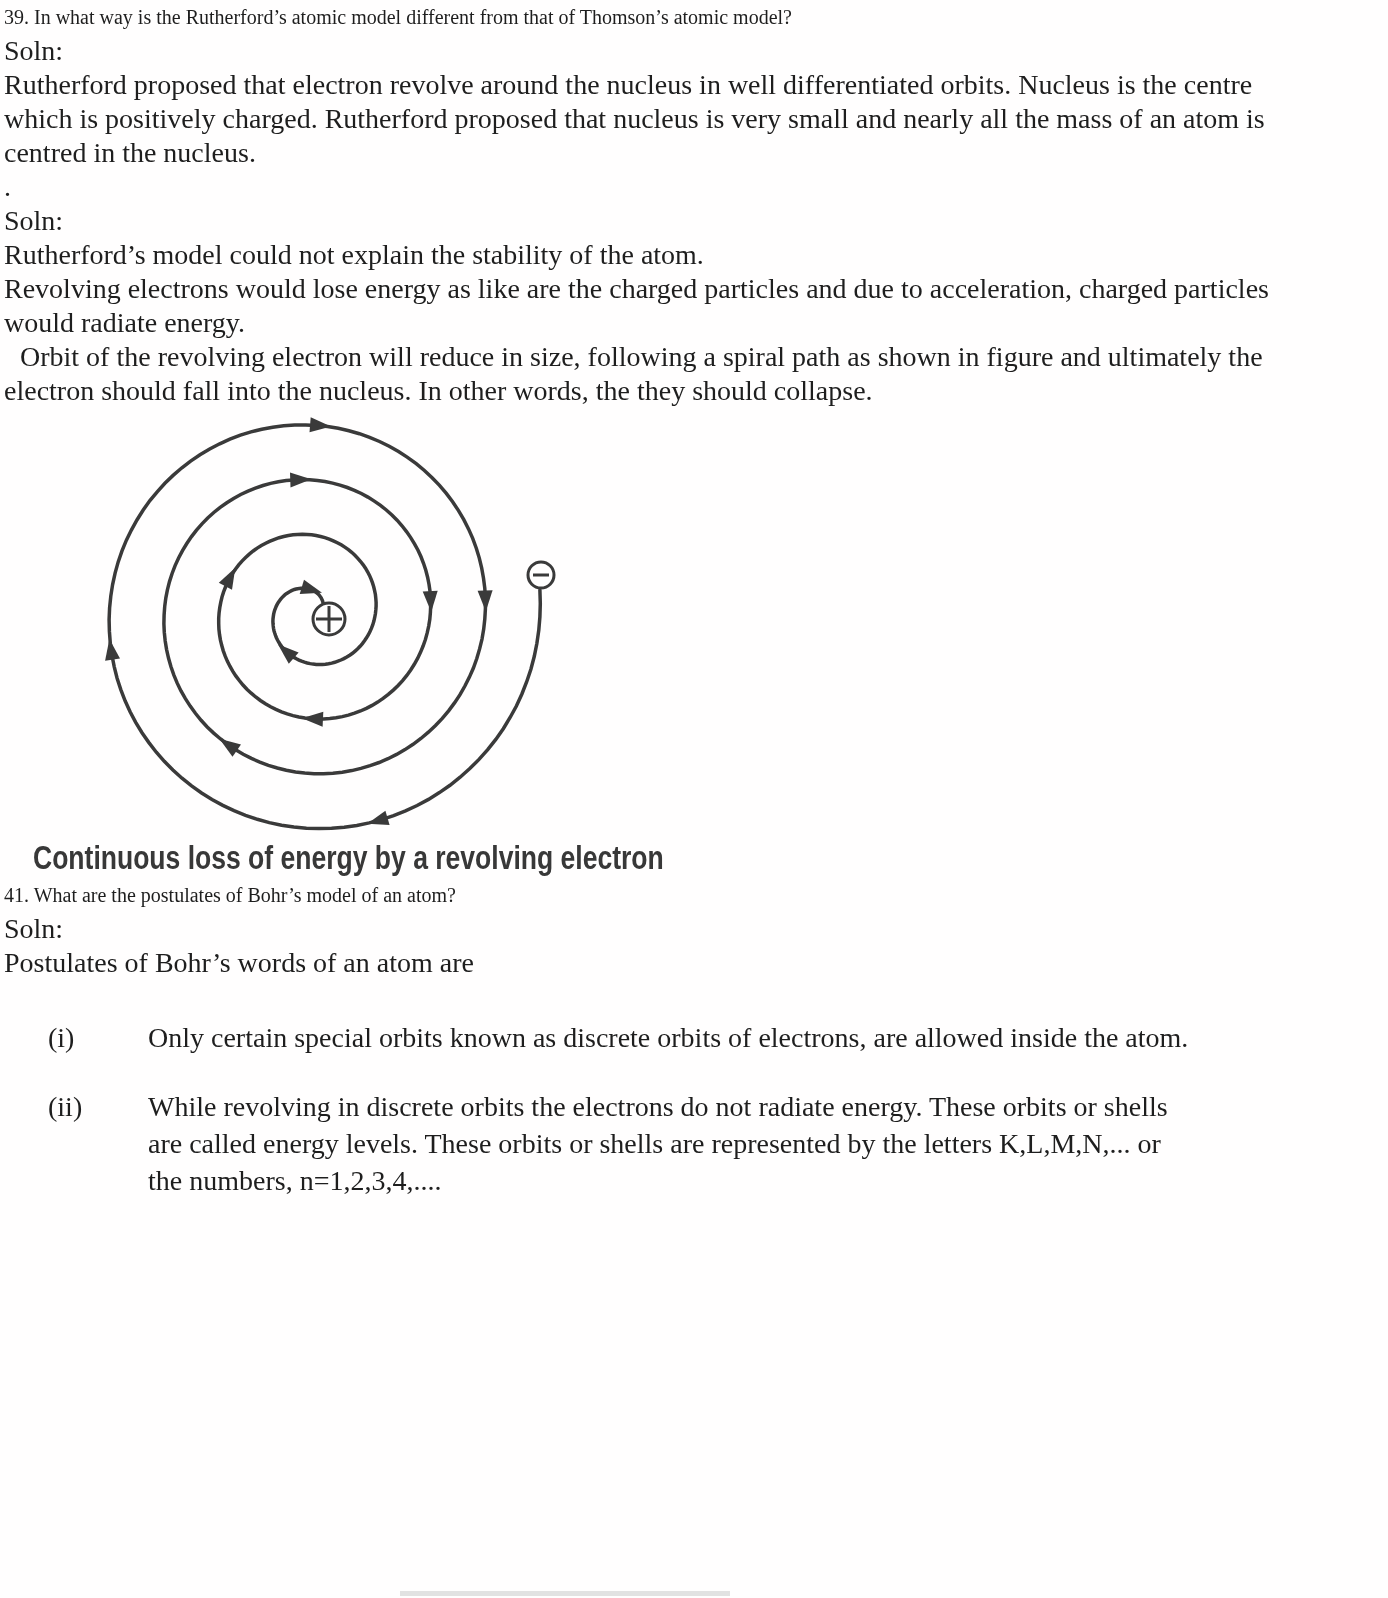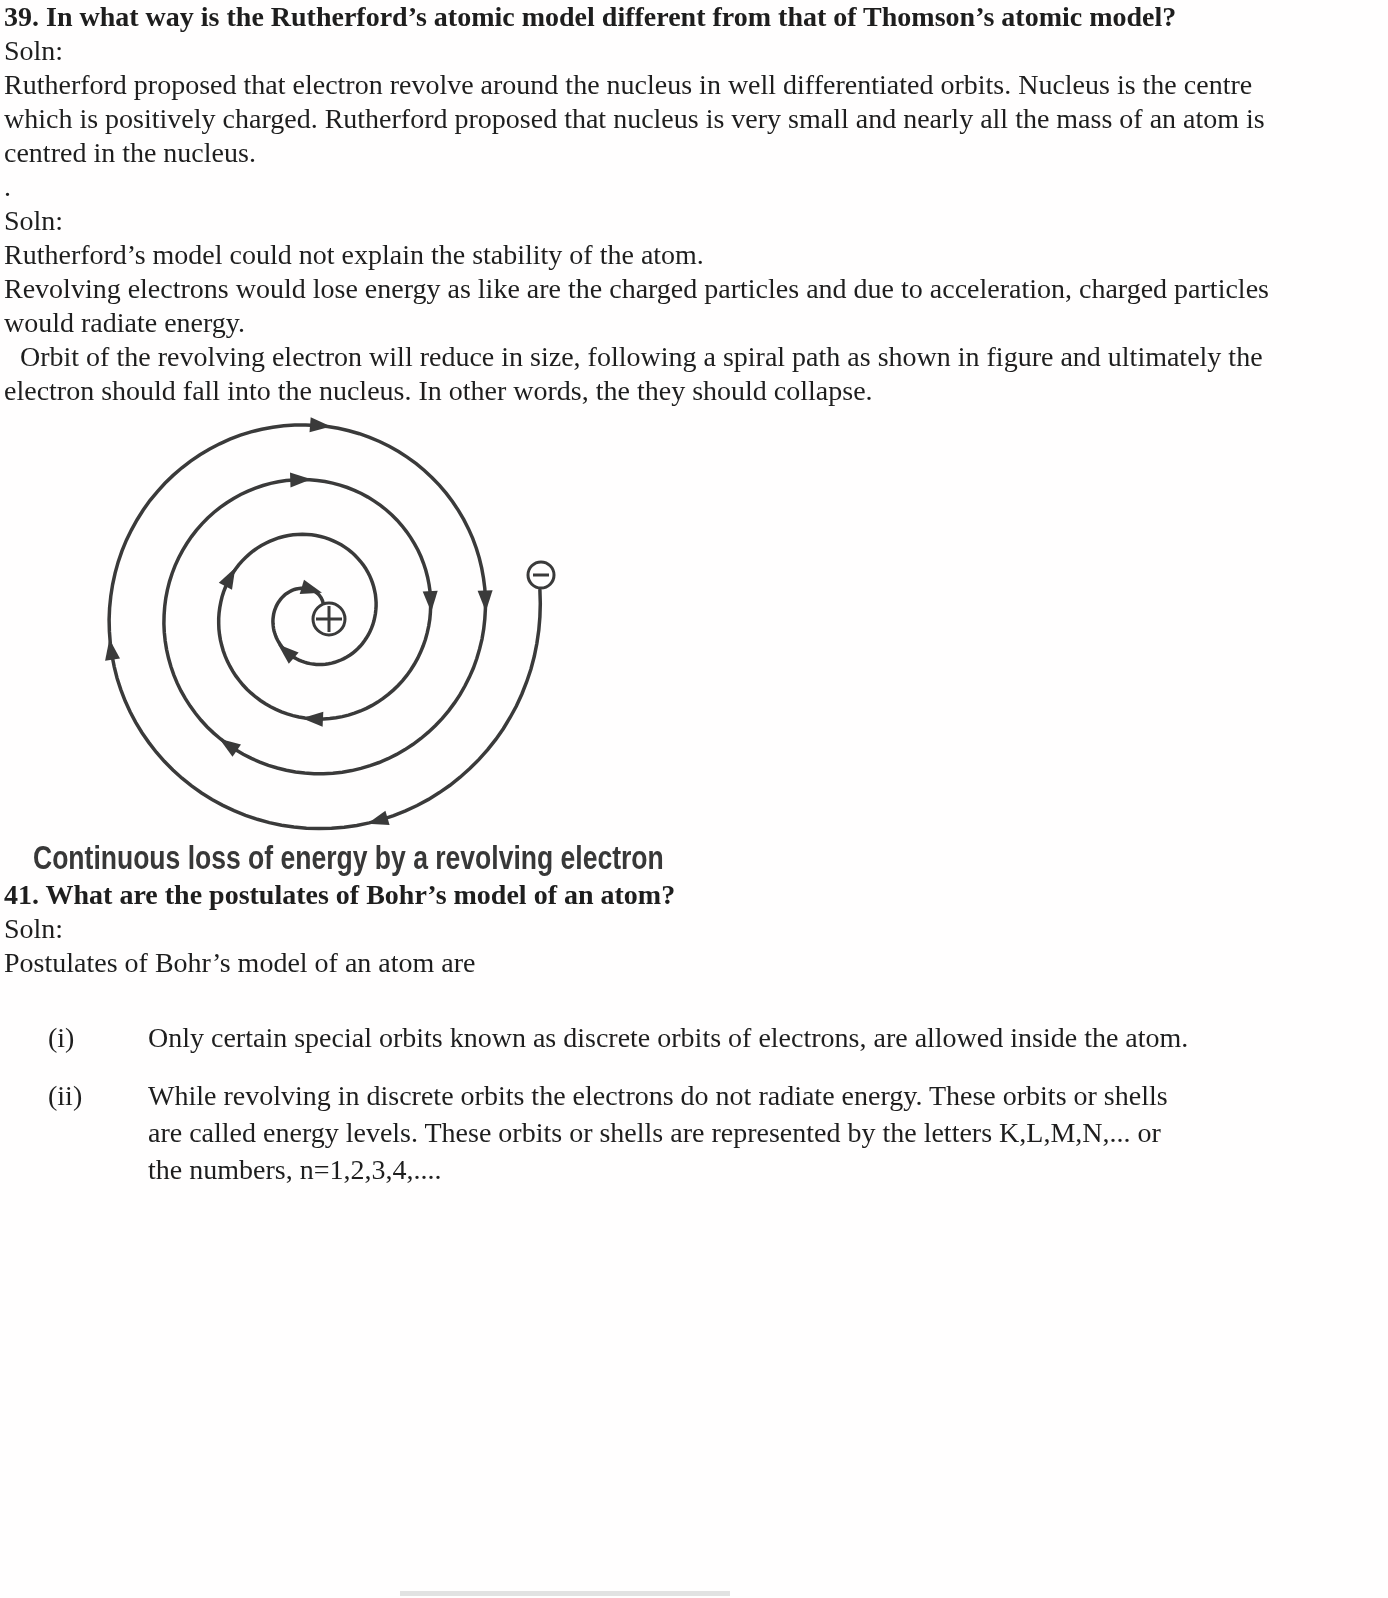--- a/index.html
+++ b/index.html
@@ -3,24 +3,24 @@
 <meta charset="utf-8">
 <style>
   html,body{margin:0;padding:0;background:#fff;}
   .page{
     position:relative;width:1388px;height:1598px;overflow:hidden;
     background:#fffefe;color:#1e1e1e;box-sizing:border-box;padding-left:4px;
     font-family:"Liberation Serif","DejaVu Serif",serif;
     font-size:28px;line-height:34px;
   }
   .page p,.page h2,.page .soln{margin:0;white-space:pre-line;}
-  h2.q{font-size:28px;line-height:34px;font-weight:bold;}
+  h2.q{font-size:20px;line-height:34px;font-weight:normal;}
   .soln{font-weight:normal;}
   .mt1{margin-top:1px}.mt2{margin-top:2px}.mt3{margin-top:3px}
-  .mt27{margin-top:21px}.mt28{margin-top:28px}.mt34{margin-top:34px}
+  .mt27{margin-top:32px}.mt28{margin-top:28px}.mt34{margin-top:34px}
   .mt36{margin-top:36px}.mt38{margin-top:38px}.mt39{margin-top:39px}
   .mt41{margin-top:41px}.mt42{margin-top:42px}
   .indent1{text-indent:16px;}
   figure{margin:0;}
   svg.spiral{display:block;margin-left:2px;}
   figcaption{height:42px;margin-left:29px;}
   .caption-inner{
     display:inline-block;font-family:"Liberation Sans",sans-serif;font-weight:bold;
     font-size:34px;line-height:42px;color:#383838;white-space:nowrap;
     transform:scaleX(0.78);transform-origin:left center;
@@ -76,21 +76,21 @@
         <line x1="527" y1="167" x2="543" y2="167"></line>
       </g>
     </svg>
     <figcaption>
       <span class="caption-inner">Continuous loss of energy by a revolving electron</span>
     </figcaption>
   </figure>
 
   <h2 class="q mt42">41. What are the postulates of Bohr’s model of an atom?</h2>
   <div class="soln mt2">Soln:</div>
-  <p class="mt36">Postulates of Bohr’s model of an atom are</p>
+  <p class="mt36">Postulates of Bohr’s words of an atom are</p>
 
   <div class="list-item mt39">
     <span class="list-marker">(i)</span>
     <span class="list-text">Only certain special orbits known as discrete orbits of electrons, are allowed inside the atom.</span>
   </div>
   <div class="list-item mt27">
     <span class="list-marker">(ii)</span>
     <span class="list-text">While revolving in discrete orbits the electrons do not radiate energy. These orbits or shells
 are called energy levels. These orbits or shells are represented by the letters K,L,M,N,... or
 the numbers, n=1,2,3,4,....</span>

